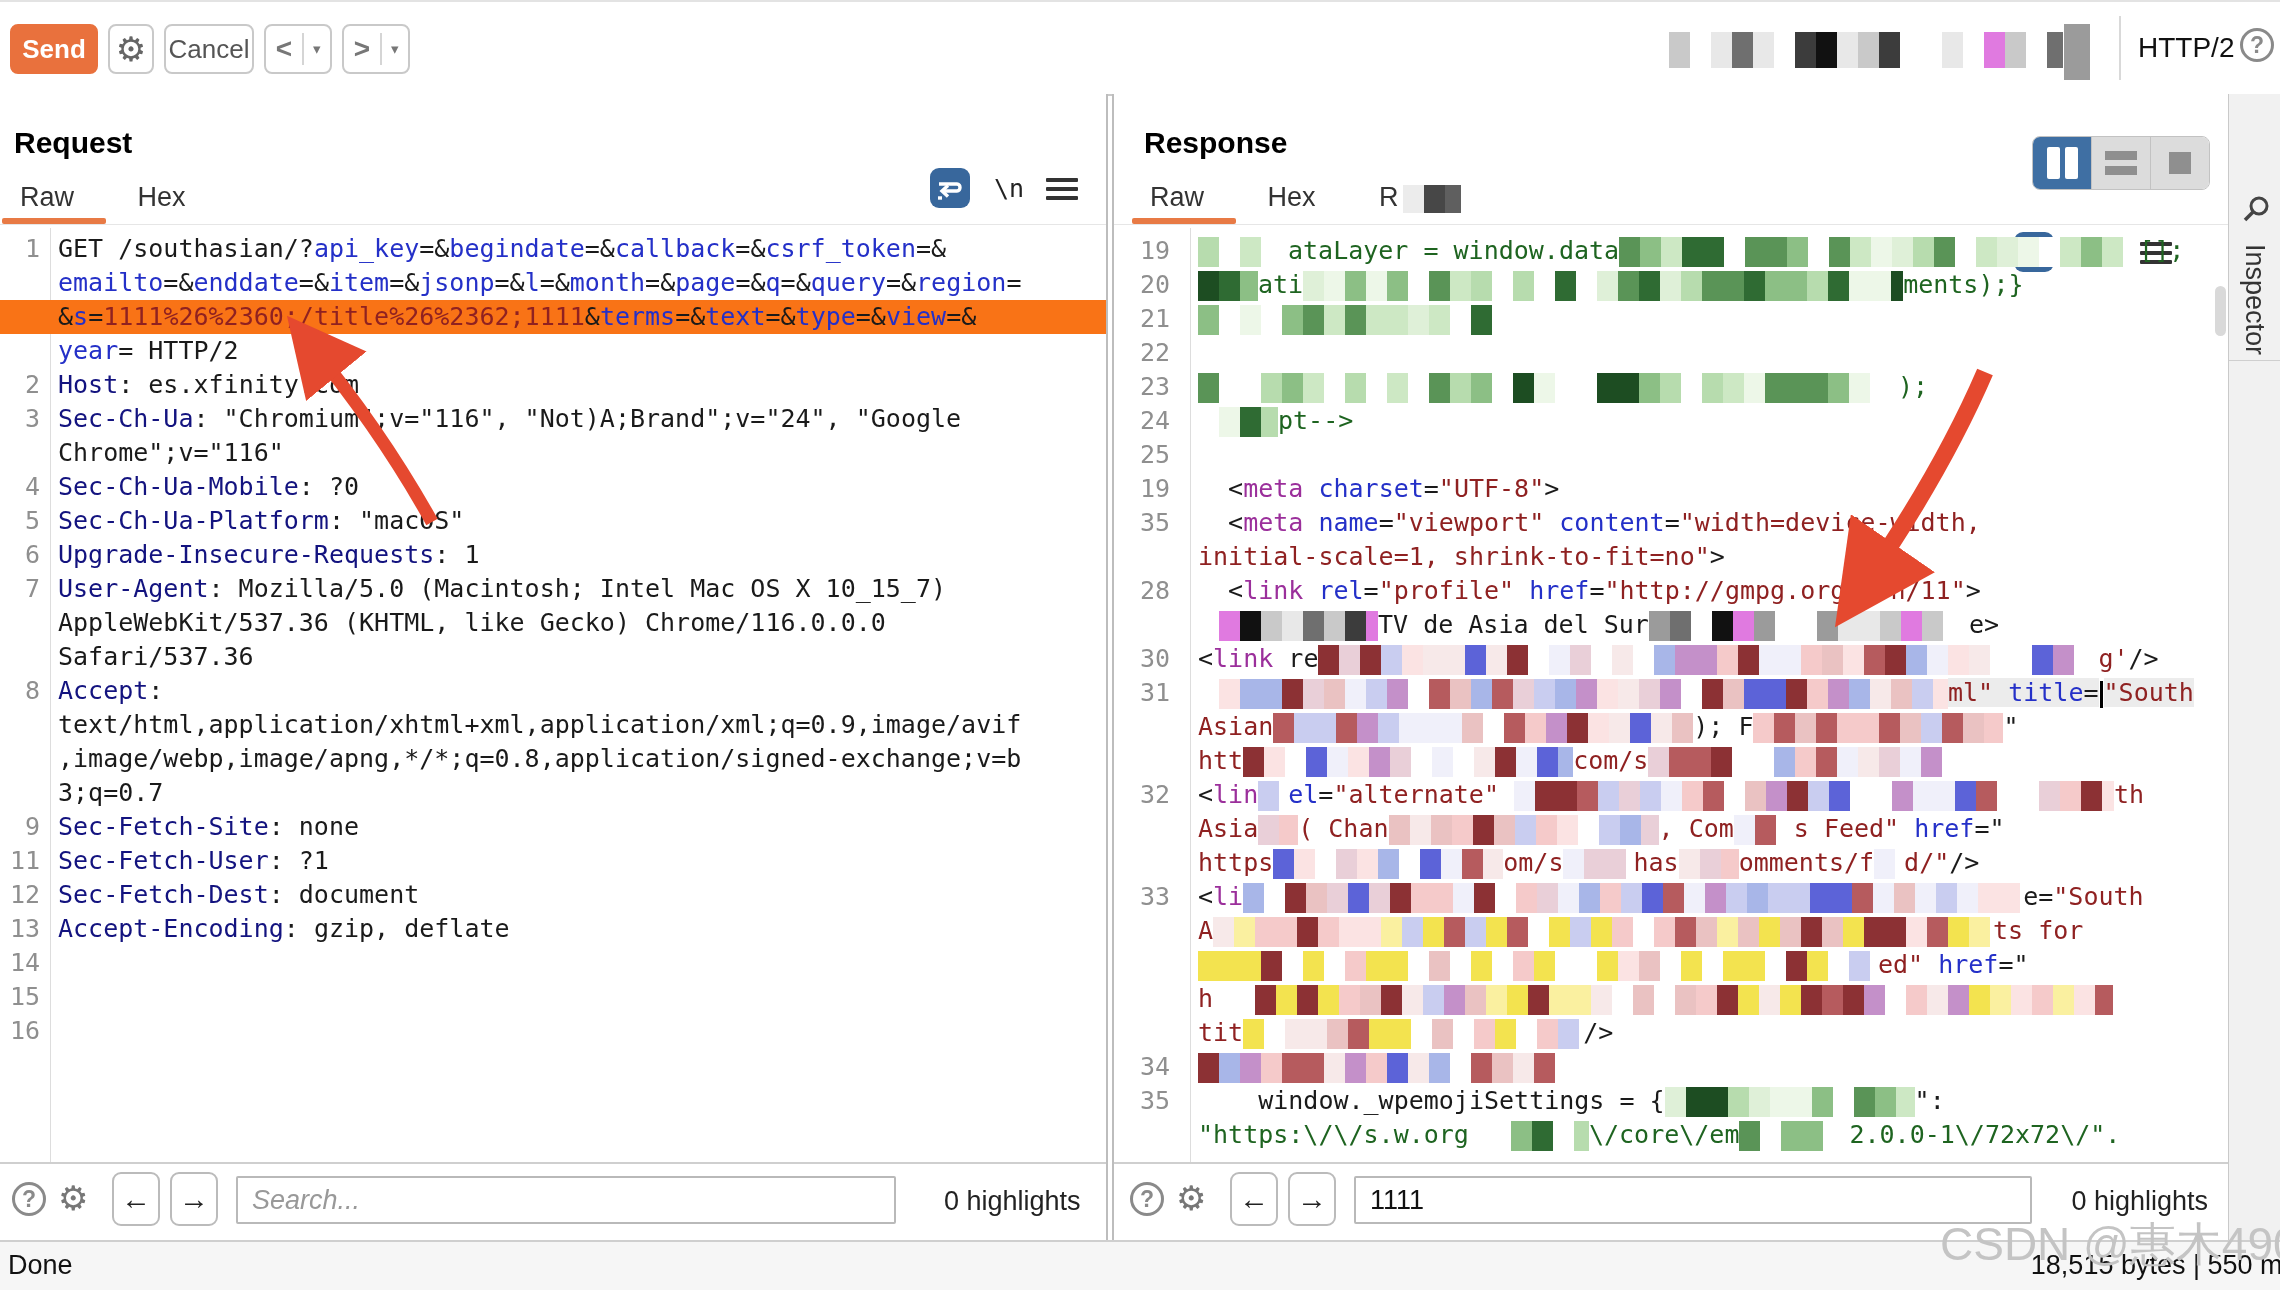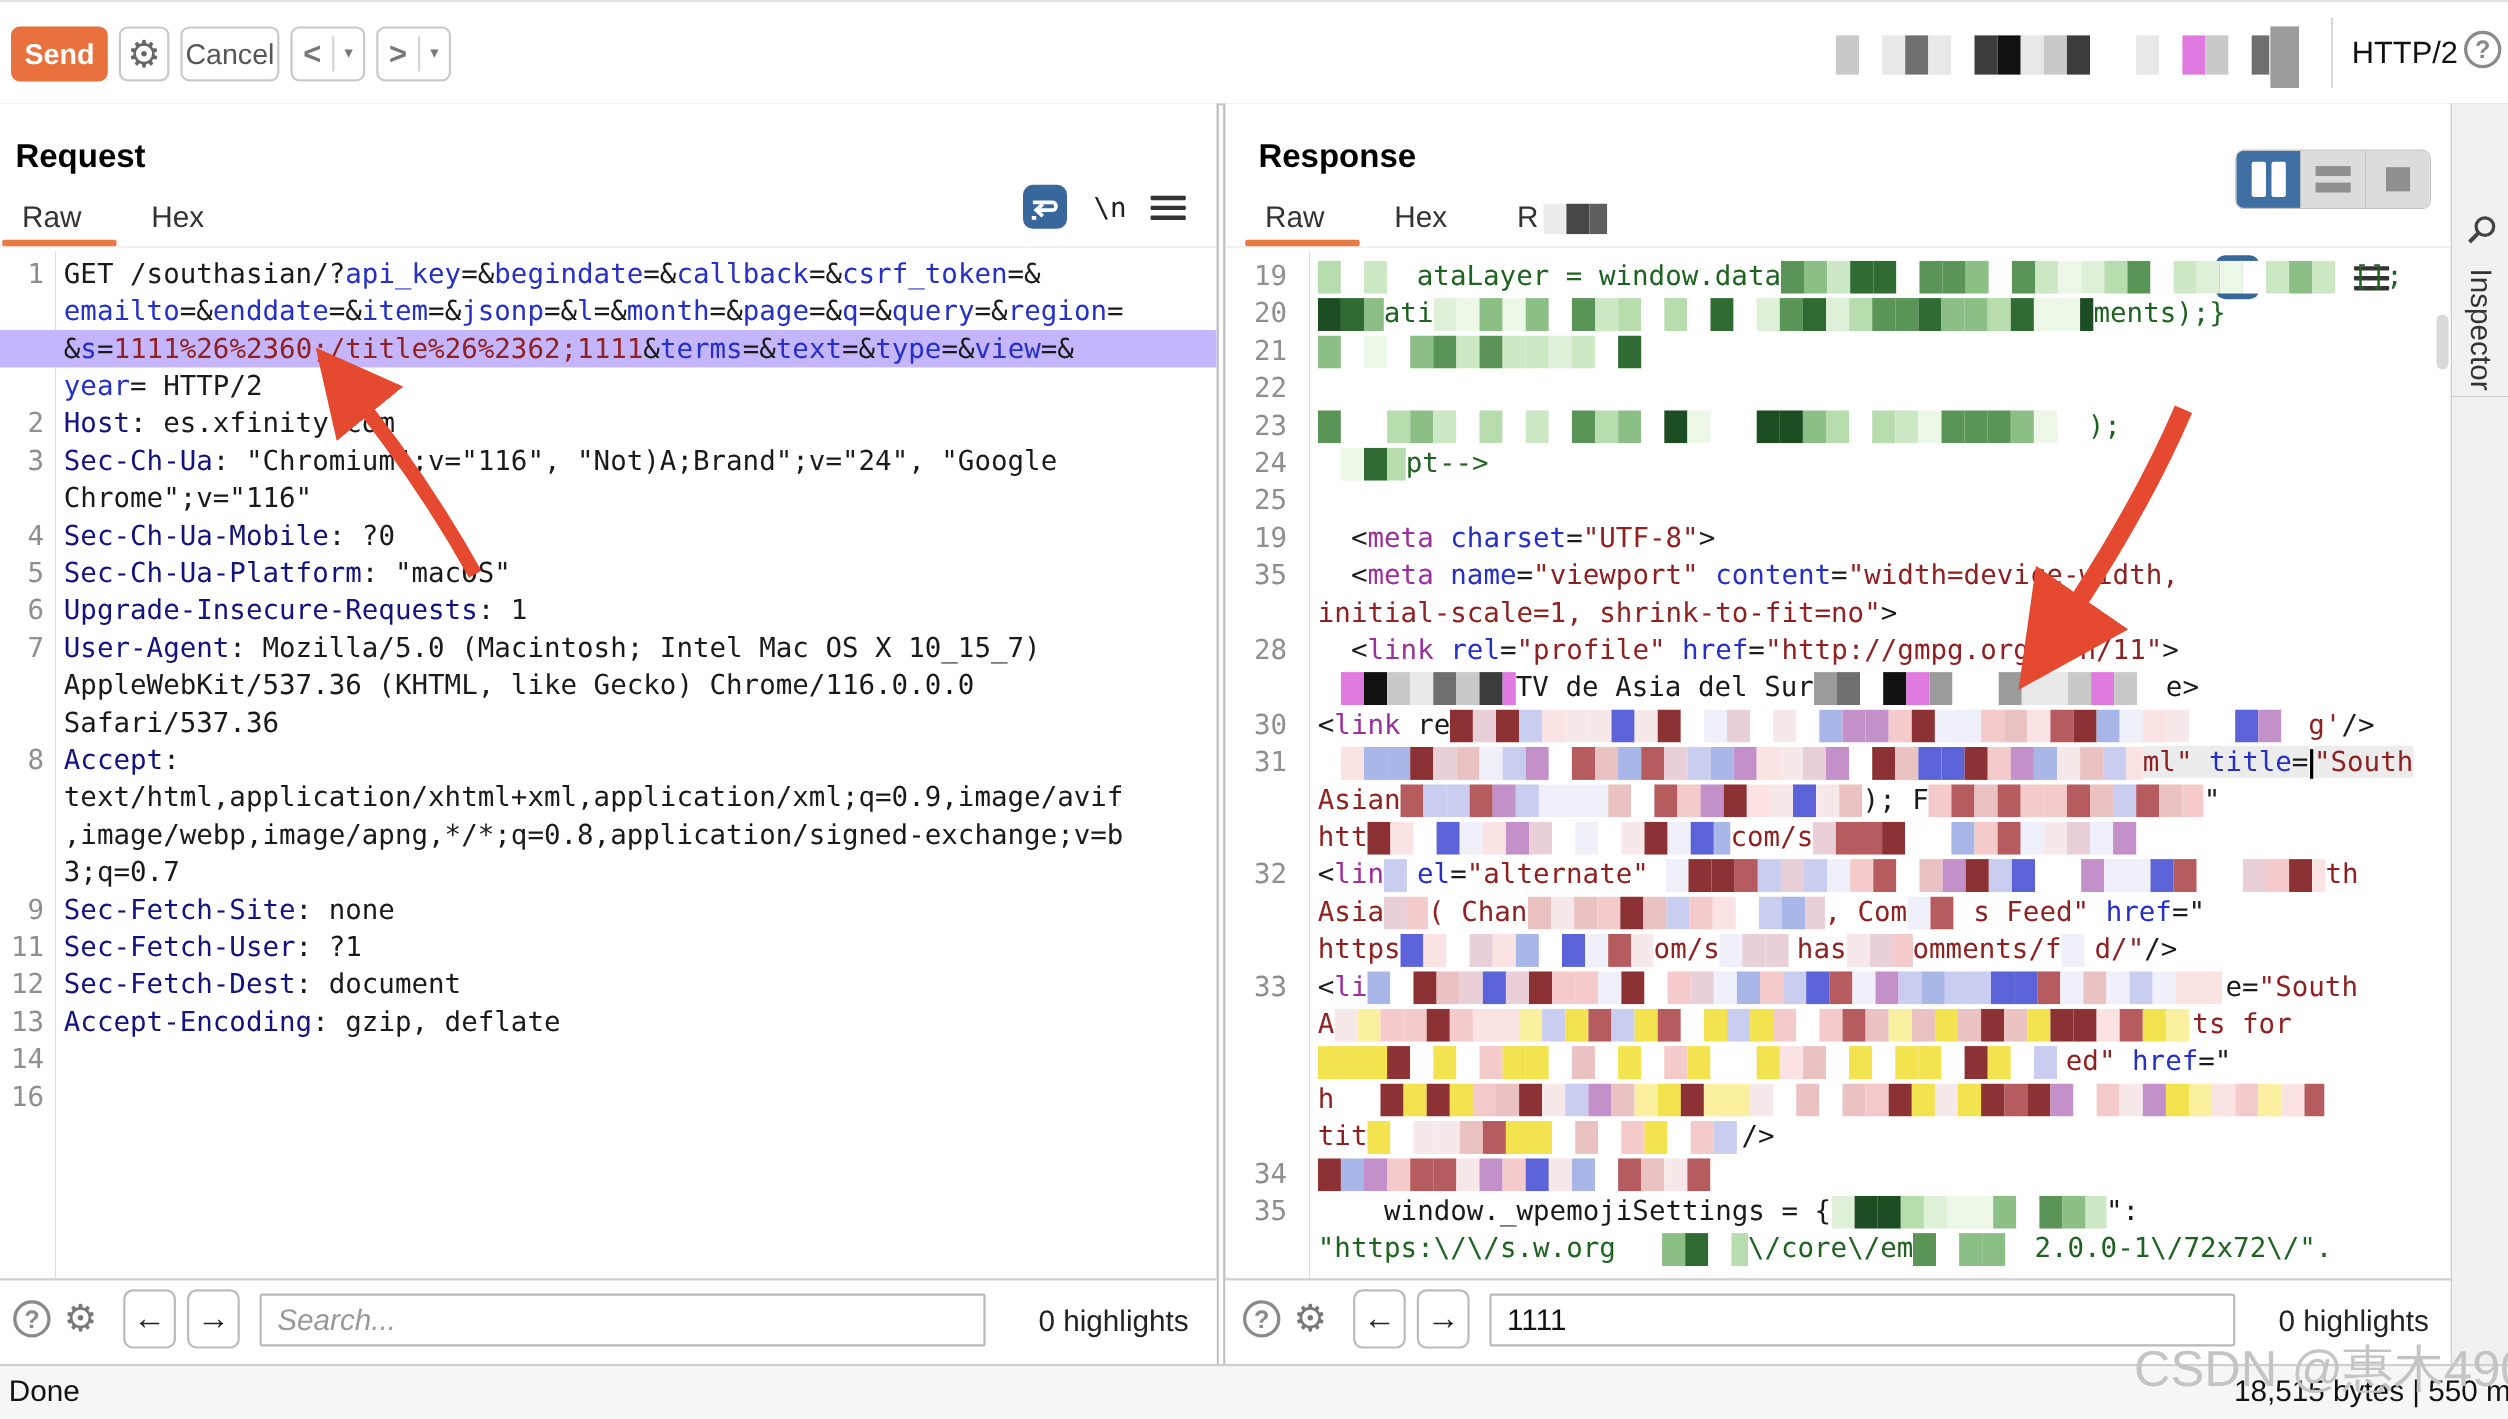--- a/index.html
+++ b/index.html
@@ -49,21 +49,21 @@
   .hbar{width:32px;height:9px;background:#8f8f8f;}
   .sq{width:22px;height:22px;background:#8f8f8f;}
   
   .editor{position:absolute;left:0;right:0;overflow:hidden;font-family:"DejaVu Sans Mono",monospace;font-size:25px;}
   .row{position:relative;height:34px;line-height:34px;white-space:pre;}
   .num{position:absolute;left:0;top:0;text-align:right;color:#8f8f8f;}
   .line{position:absolute;top:0;}
   .ed-req .num{width:40px;} .ed-req .line{left:58px;}
   .ed-resp .num{width:56px;} .ed-resp .line{left:84px;}
   .gutrule{position:absolute;top:0;bottom:0;width:1px;background:#ddd;}
-  .row.sel{background:#c4b5fd;}
+  .row.sel{background:#f97316;}
   .c-k{color:#1a1a1a;} .c-h{color:#13137f;} .c-p{color:#2430c8;} .c-a{color:#2430c8;}
   .c-v{color:#8f2121;} .c-t{color:#9b2f9b;} .c-g{color:#1e6420;}
   .c-hl{background:#f6ee6a;color:#111;}
   .bgchip{background:#ececec;}
   .mos{display:inline-block;height:30px;vertical-align:middle;white-space:nowrap;overflow:hidden;}
   .mos i{display:inline-block;height:100%;}
   .caret{display:inline-block;width:3px;height:27px;background:#000;vertical-align:middle;margin:0 1px;}
   
   .searchrow{position:absolute;bottom:0;left:0;right:0;height:78px;border-top:2px solid #cfcfcf;background:#fff;}
   .sr-ic{position:absolute;top:14px;font-size:34px;color:#777;}
@@ -151,20 +151,21 @@
       <div class="row"><span class="num"></span><span class="line"><span class="c-k">Safari/537.36</span></span></div>
       <div class="row"><span class="num">8</span><span class="line"><span class="c-h">Accept</span><span class="c-k">:</span></span></div>
       <div class="row"><span class="num"></span><span class="line"><span class="c-k">text/html,application/xhtml+xml,application/xml;q=0.9,image/avif</span></span></div>
       <div class="row"><span class="num"></span><span class="line"><span class="c-k">,image/webp,image/apng,*/*;q=0.8,application/signed-exchange;v=b</span></span></div>
       <div class="row"><span class="num"></span><span class="line"><span class="c-k">3;q=0.7</span></span></div>
       <div class="row"><span class="num">9</span><span class="line"><span class="c-h">Sec-Fetch-Site</span><span class="c-k">: none</span></span></div>
       <div class="row"><span class="num">11</span><span class="line"><span class="c-h">Sec-Fetch-User</span><span class="c-k">: ?1</span></span></div>
       <div class="row"><span class="num">12</span><span class="line"><span class="c-h">Sec-Fetch-Dest</span><span class="c-k">: document</span></span></div>
       <div class="row"><span class="num">13</span><span class="line"><span class="c-h">Accept-Encoding</span><span class="c-k">: gzip, deflate</span></span></div>
       <div class="row"><span class="num">14</span></div>
+      <div class="row"><span class="num">15</span><span class="line"></span></div>
       <div class="row"><span class="num">16</span><span class="line"></span></div>
     </div>
   <div class="searchrow">
     <div class="qicon sr-q" style="left:12px;">?</div>
     <div class="sr-ic" style="left:58px;">⚙</div>
     <div class="navbtn" style="left:112px;">
         <span>←</span>
       </div>
     <div class="navbtn" style="left:170px;">
         <span>→</span>

